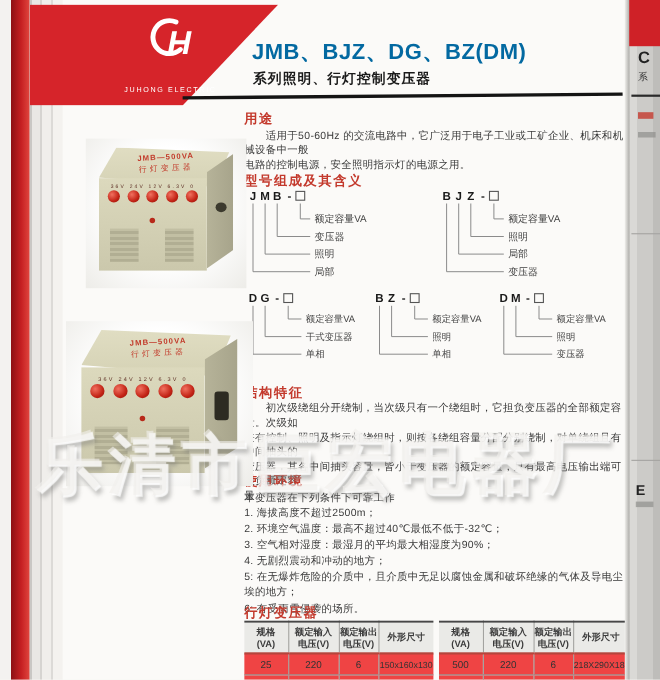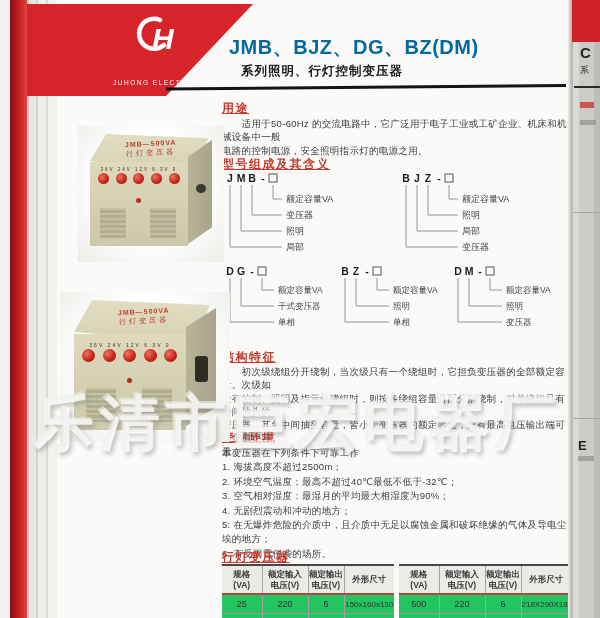--- a/index.html
+++ b/index.html
@@ -36,23 +36,23 @@
   .band{left:27px;top:4px;width:228px;height:92px;background:#d6242a;
         clip-path:polygon(0 0,226px 0,139px 100%,0 100%);}
   .logo{left:70px;top:14px;width:170px;height:86px;color:#fff;text-align:center;}
   .logo-cn{position:absolute;left:0;top:44px;width:170px;font-size:16px;font-weight:bold;
            letter-spacing:3px;}
   .logo-en{position:absolute;left:0;top:65px;width:170px;font-size:6.5px;letter-spacing:1.5px;}
   .title-line{left:166px;top:84px;width:400px;height:3px;background:#141414;
               transform:rotate(-0.5deg);transform-origin:right center;}
 
   .page-title{left:229px;top:34px;font-size:20px;font-weight:bold;color:#0369a1;letter-spacing:.5px;}
-  .page-subtitle{left:241px;top:63px;font-size:12.5px;font-weight:bold;color:#1a1a1a;letter-spacing:1px;}
-
-  .sec-h{font-size:12px;font-weight:bold;color:#c3392c;letter-spacing:1.5px;text-decoration:underline;}
+  .page-subtitle{left:230px;top:63px;font-size:12.5px;font-weight:bold;color:#1a1a1a;letter-spacing:1px;}
+
+  .sec-h{font-size:12px;font-weight:bold;color:#c3392c;letter-spacing:1.5px;}
   .body-txt{font-size:9.5px;color:#3a3a3a;line-height:13.3px;white-space:pre-line;
             letter-spacing:.3px;}
 
   .h-usage{left:222px;top:100px;}   .p-usage{left:222px;top:117px;width:350px;}
   .h-model{left:222px;top:156px;}
   .h-struct{left:222px;top:349px;}  .p-struct{left:222px;top:365px;width:352px;}
   .h-env{left:222px;top:429px;}     .p-env{left:222px;top:446px;width:352px;line-height:14.4px;}
   .h-params{left:222px;top:549px;}
 
   
@@ -61,21 +61,21 @@
   .dg2{left:222px;top:264px;} .dg3{left:337px;top:264px;} .dg4{left:450px;top:264px;}
 
   
   .tbl-wrap{position:absolute;top:564px;overflow:hidden;height:54px;}
   .tw-l{left:222px;width:174px;} .tw-r{left:399px;width:169px;}
   table.params{border-collapse:collapse;border-top:2px solid #474747;table-layout:fixed;width:172px;}
   table.params th{font-size:8.5px;font-weight:bold;color:#3c3c3c;background:#eaeae7;
       white-space:pre-line;line-height:10.5px;padding:3px 0;border-bottom:2px solid #b5453c;
       border-left:1px solid #a3a3a0;text-align:center;}
   table.params td{font-size:9px;color:#333;text-align:center;padding:4px 0;
-      border-bottom:1px solid #9a9a98;border-left:1px solid #a3a3a0;background:#22c55e;}
+      border-bottom:1px solid #9a9a98;border-left:1px solid #a3a3a0;background:#ef4444;}
   table.params th:first-child,table.params td:first-child{border-left:none;}
   table.params tr.cut td{height:6px;border-bottom:none;}
 
   
   .watermark{left:32px;top:382px;width:560px;font-size:60px;font-weight:bold;
      letter-spacing:6px;color:rgba(240,239,235,.62);white-space:nowrap;z-index:40;
      text-shadow:2px 2px 1px rgba(255,255,255,.85),4px 5px 4px rgba(120,120,118,.45);
      pointer-events:none;}
 
   

